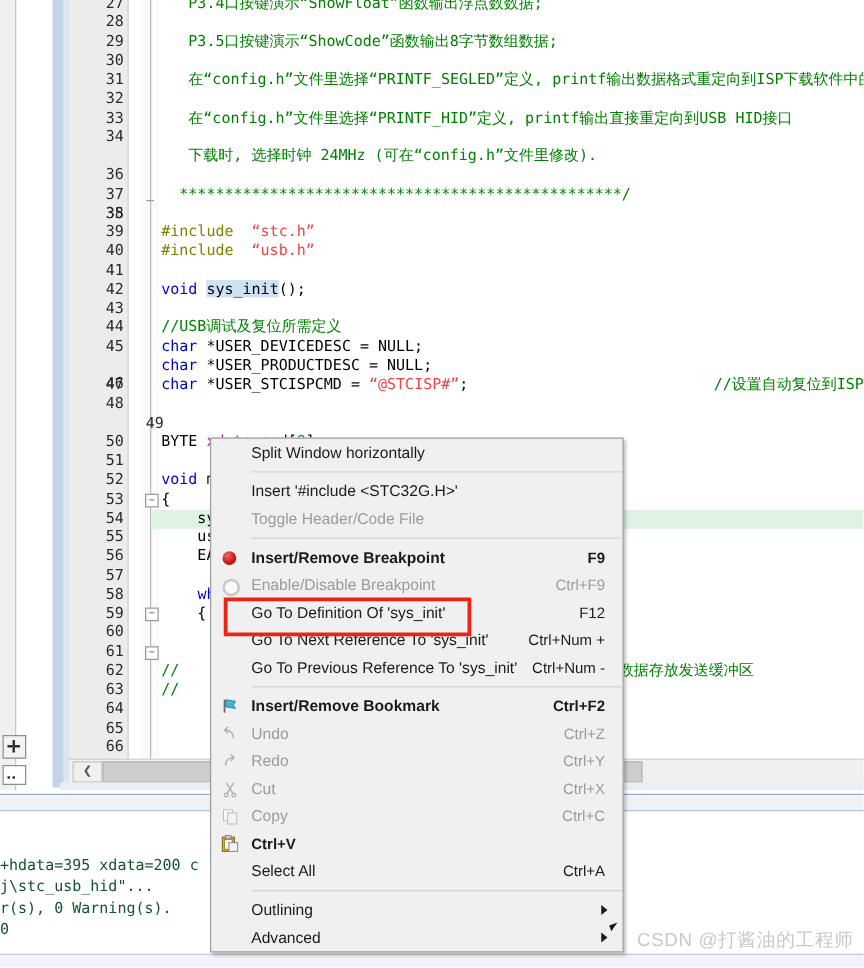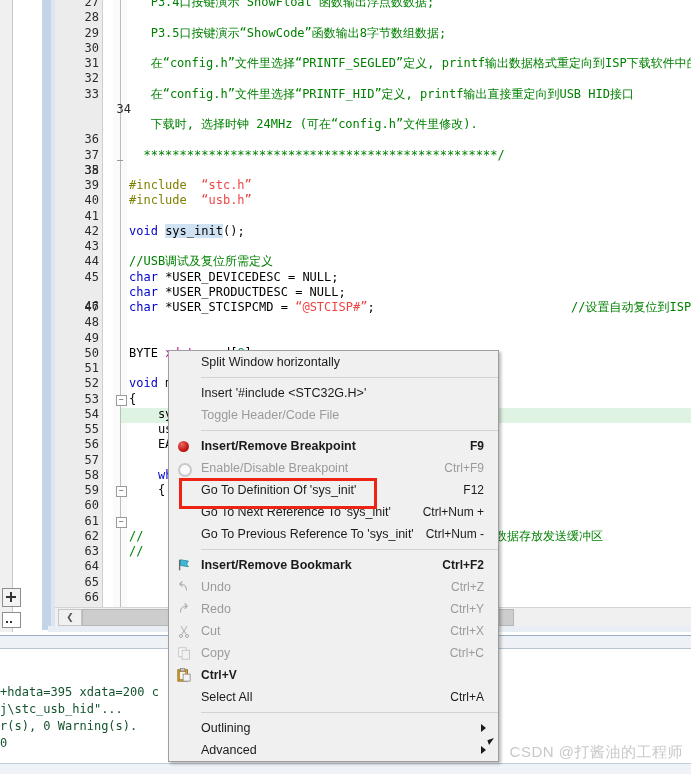--- a/index.html
+++ b/index.html
@@ -120,21 +120,21 @@
         <div class="src" style="top: -5px;"><span class="c-cmt">   P3.4口按键演示“ShowFloat”函数输出浮点数数据;</span></div>
         <div class="ln" style="top: 10.25px;">28</div>
         <div class="ln" style="top: 25.5px;">29</div>
         <div class="src" style="top: 25.5px;"><span class="c-cmt">   P3.5口按键演示“ShowCode”函数输出8字节数组数据;</span></div>
         <div class="ln" style="top: 40.75px;">30</div>
         <div class="ln" style="top: 56px;">31</div>
         <div class="src" style="top: 56px;"><span class="c-cmt">   在“config.h”文件里选择“PRINTF_SEGLED”定义, printf输出数据格式重定向到ISP下载软件中的7段数码管显示</span></div>
         <div class="ln" style="top: 71.25px;">32</div>
         <div class="ln" style="top: 86.5px;">33</div>
         <div class="src" style="top: 86.5px;"><span class="c-cmt">   在“config.h”文件里选择“PRINTF_HID”定义, printf输出直接重定向到USB HID接口</span></div>
-        <div class="ln" style="top: 101.75px; padding-left: 32px;">34</div>
+        <div class="ln" style="top: 101.75px;">34</div>
         <div class="ln" style="top: 117px; margin-top: 46px;">35</div>
         <div class="src" style="top: 117px;"><span class="c-cmt">   下载时, 选择时钟 24MHz (可在“config.h”文件里修改).</span></div>
         <div class="ln" style="top: 132.25px;">36</div>
         <div class="ln" style="top: 147.5px;">37</div>
         <div class="src" style="top: 147.5px;"><span class="c-cmt">  *************************************************/</span></div>
         <div class="ln" style="top: 162.75px;">38</div>
         <div class="ln" style="top: 178px;">39</div>
         <div class="src" style="top: 178px;"><span class="c-pp">#include</span><span class="c-str">  “stc.h”</span></div>
         <div class="ln" style="top: 193.25px;">40</div>
         <div class="src" style="top: 193.25px;"><span class="c-pp">#include</span><span class="c-str">  “usb.h”</span></div>
@@ -144,21 +144,21 @@
         <div class="ln" style="top: 239px;">43</div>
         <div class="ln" style="top: 254.25px;">44</div>
         <div class="src" style="top: 254.25px;"><span class="c-cmt">//USB调试及复位所需定义</span></div>
         <div class="ln" style="top: 269.5px;">45</div>
         <div class="src" style="top: 269.5px;"><span class="c-kw">char</span><span class="c-plain"> *USER_DEVICEDESC = NULL;</span></div>
         <div class="ln" style="top: 299px;">46</div>
         <div class="src" style="top: 284.75px;"><span class="c-kw">char</span><span class="c-plain"> *USER_PRODUCTDESC = NULL;</span></div>
         <div class="ln" style="top: 300px;">47</div>
         <div class="src" style="top: 300px;"><span class="c-kw">char</span><span class="c-plain"> *USER_STCISPCMD = </span><span class="c-str">“@STCISP#”</span><span class="c-plain">;</span></div>
         <div class="ln" style="top: 315.25px;">48</div>
-        <div class="ln" style="top: 330.5px;">49</div>
+        <div class="ln" style="top: 330.5px; margin-left: 32px;">49</div>
         <div class="ln" style="top: 345.75px;">50</div>
         <div class="src" style="top: 345.75px;"><span class="c-plain">BYTE </span><span class="c-type">xdata</span><span class="c-plain"> cod[</span><span class="c-num">8</span><span class="c-plain">];</span></div>
         <div class="ln" style="top: 361px;">51</div>
         <div class="ln" style="top: 376.25px;">52</div>
         <div class="src" style="top: 376.25px;"><span class="c-kw">void</span><span class="c-plain"> main()</span></div>
         <div class="ln" style="top: 391.5px;">53</div>
         <div class="src" style="top: 391.5px;"><span class="c-plain">{</span></div>
         <div class="ln" style="top: 406.75px;">54</div>
         <div class="hl-line" style="top: 407.75px;"></div>
         <div class="src" style="top: 406.75px;"><span class="c-plain">    sys_init();</span></div>

